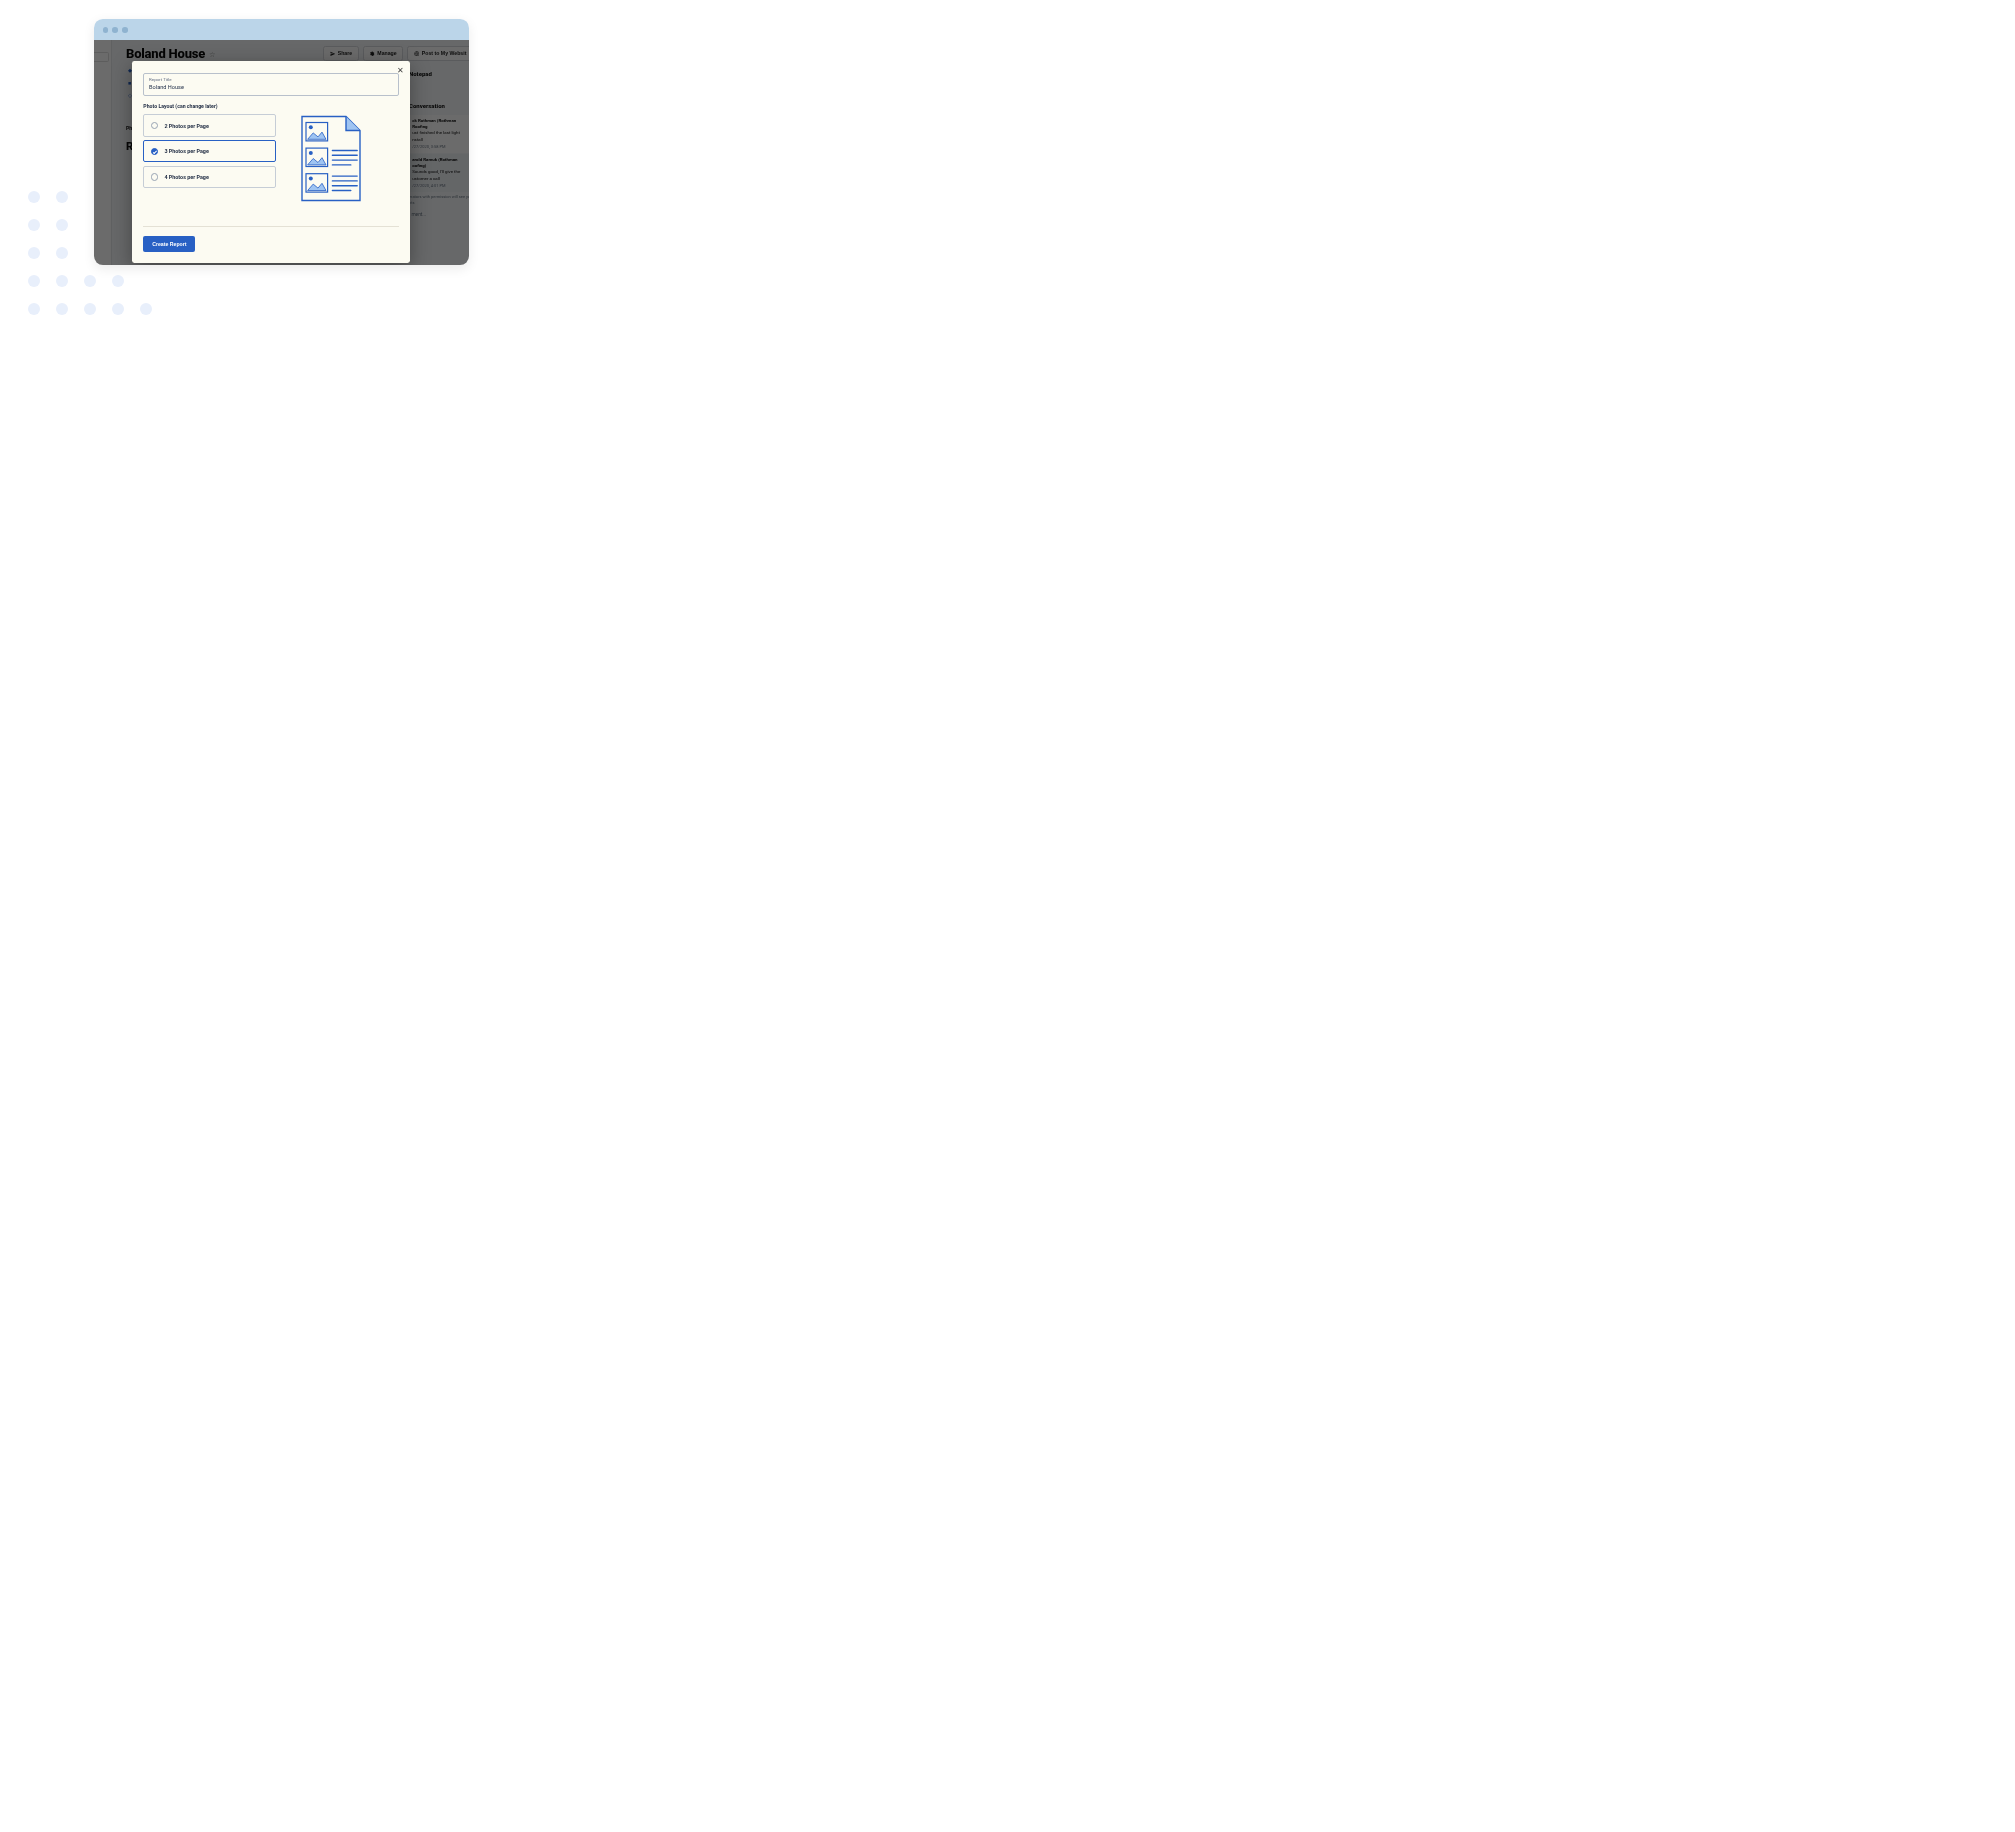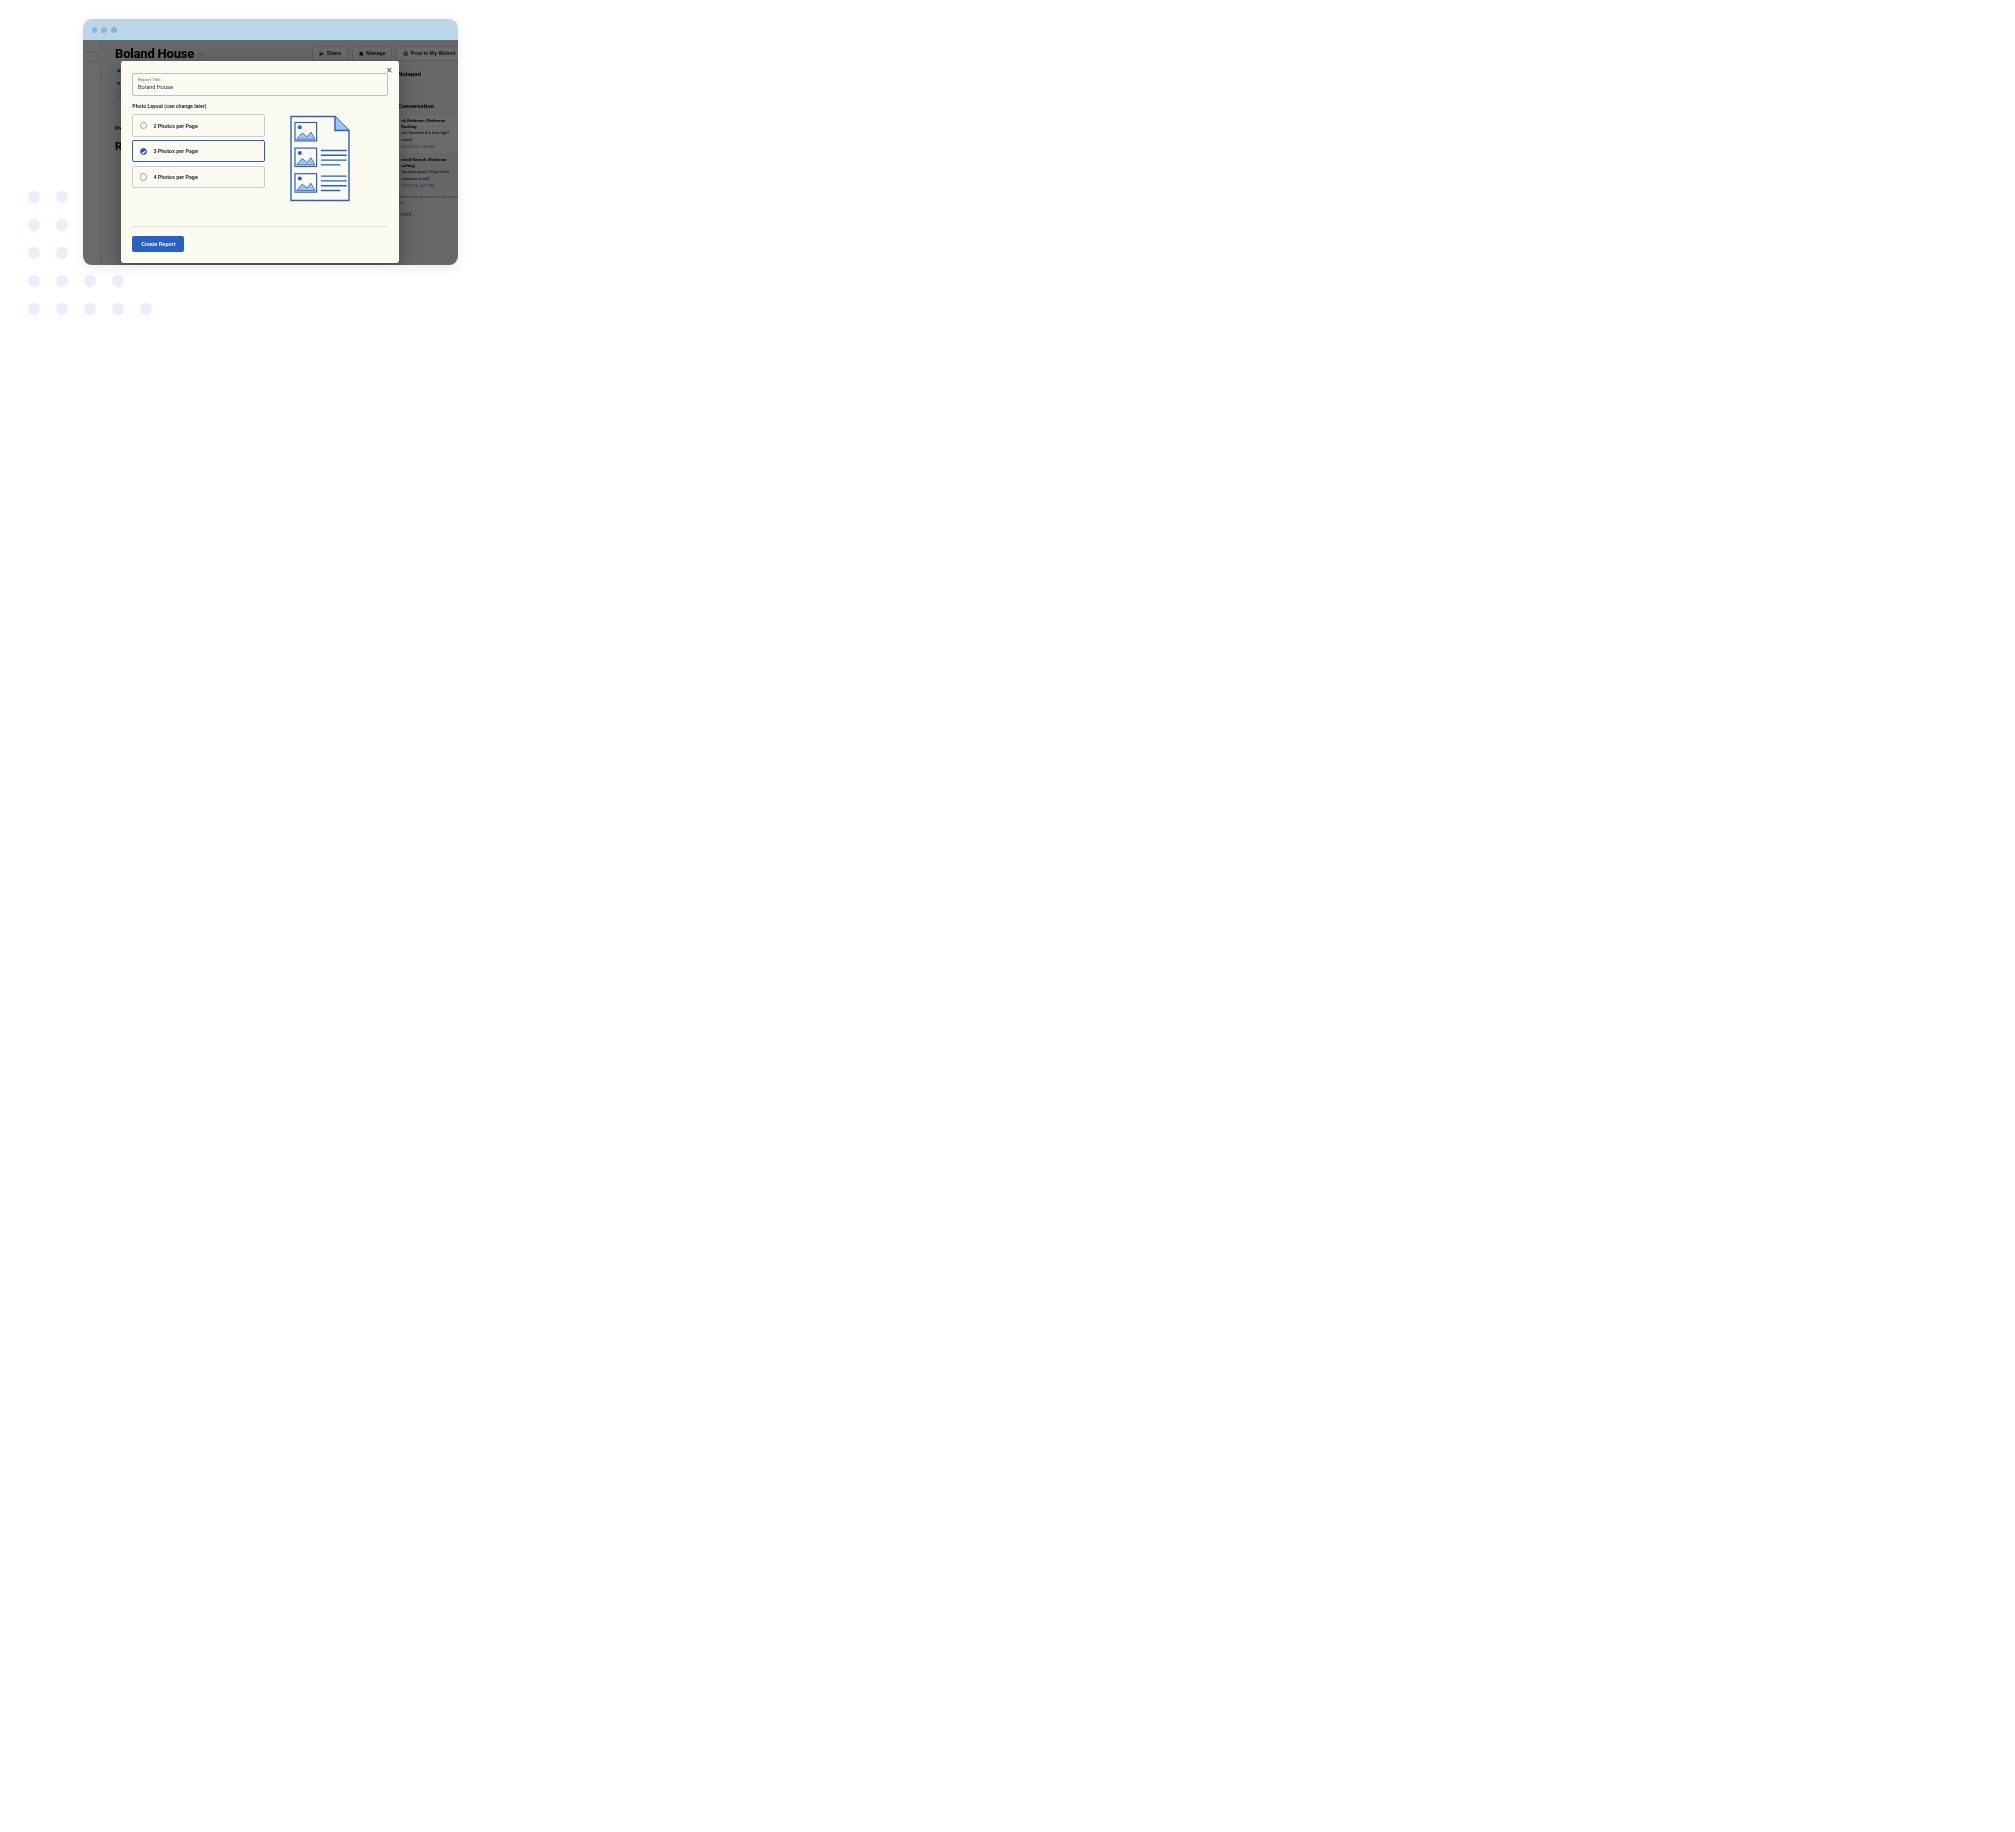--- a/index.html
+++ b/index.html
@@ -26,21 +26,21 @@
     .dot {
       width: 12px;
       height: 12px;
       border-radius: 50%;
       background: #e8effb;
     }
     
     
     .window {
       position: absolute;
-      left: 83px;
+      left: 94px;
       top: 19.3px;
       width: 375px;
       height: 246px;
       border-radius: 8.9px;
       overflow: hidden;
       box-shadow: 0 3.2px 12px rgba(0,0,0,0.08);
       background: #fff;
     }
     .window-titlebar {
       height: 21px;

